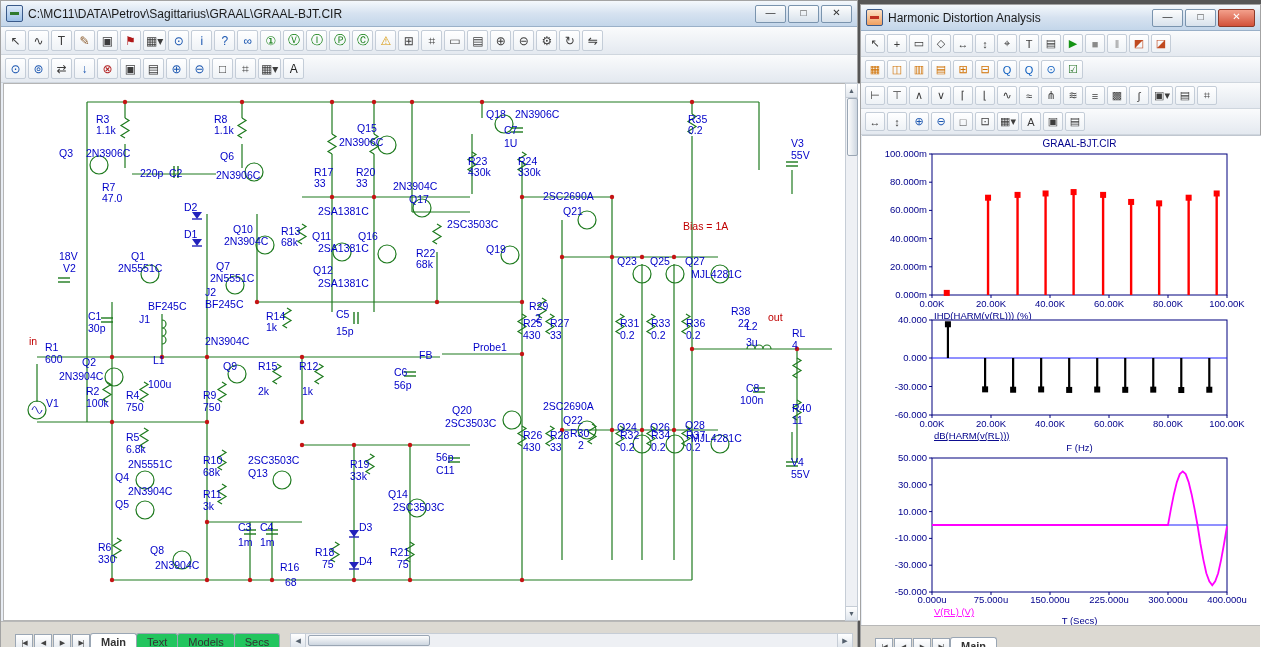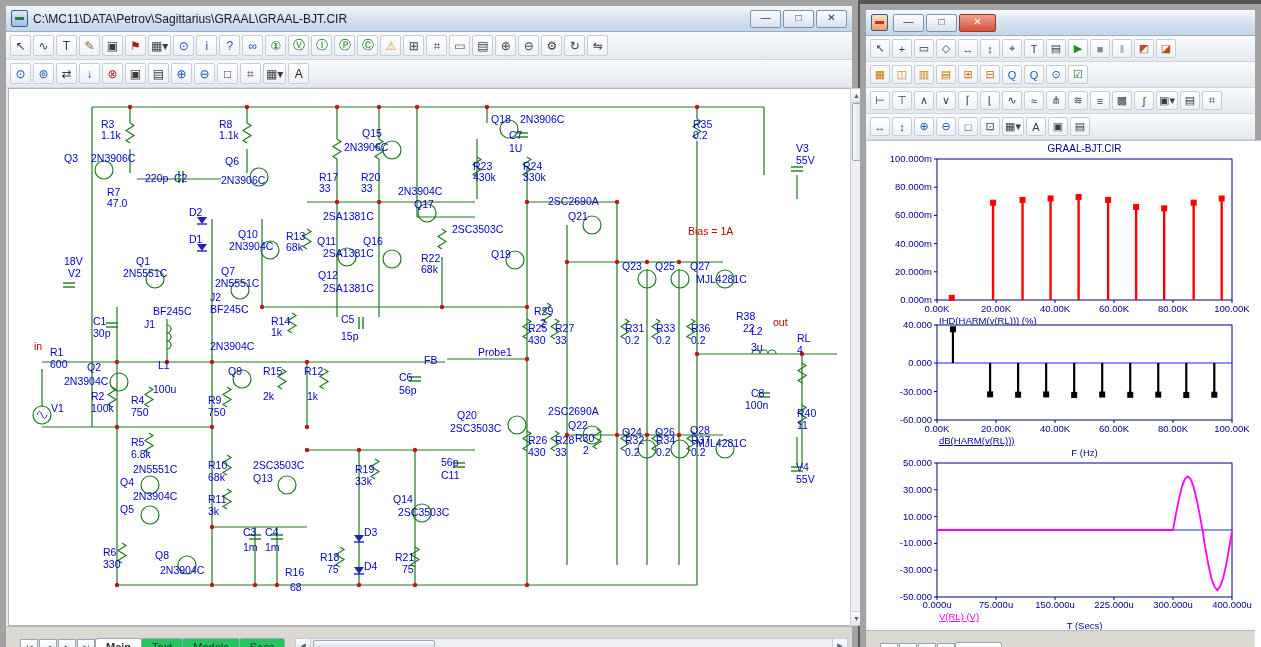--- a/index.html
+++ b/index.html
@@ -1,18 +1,18 @@
 <!DOCTYPE html>
 <html><head>
 <meta charset="utf-8">
 <style>
   html,body{margin:0;padding:0;}
   body{width:1261px;height:647px;position:relative;background:#565656;
        font-family:"Liberation Sans",sans-serif;overflow:hidden;-webkit-font-smoothing:antialiased;}
-  .win{position:absolute;background:#e8edf4;border:6px solid #a3a3a3;box-sizing:border-box;}
+  .win{position:absolute;background:#e8edf4;border:1px solid #a3a3a3;box-sizing:border-box;}
   .win-left{left:0;top:0;width:858px;height:647px;}
   .win-right{left:860px;top:4px;width:401px;height:643px;}
   .titlebar{height:26px;display:flex;align-items:center;gap:5px;padding:0 5px;
             background:linear-gradient(#f4f8fc,#d6e2f0 50%,#c3d6ea);border-bottom:1px solid #9ab0c8;
             font-size:12px;color:#1a1a1a;box-sizing:border-box;}
   .title-text{flex:1;white-space:nowrap;overflow:hidden;}
   .app-ico{width:15px;height:15px;border:1px solid #3a5a8a;border-radius:2px;
            background:linear-gradient(#dce9f8,#9cc0e8);display:inline-block;position:relative;}
   .app-ico.analysis{background:linear-gradient(#fce2c8,#f0a060);}
   .app-ico::after{content:"";position:absolute;left:3px;top:6px;width:9px;height:3px;background:#2f7a2f;}
@@ -504,20 +504,21 @@
       <span class="hthumb"></span>
       <span class="htrack"></span>
       <span class="harr r">▶</span>
     </div>
   </div>
 </div>
 
 <div class="win win-right">
   <div class="titlebar">
     <span class="app-ico analysis"></span>
+    <span class="title-text">Harmonic Distortion Analysis</span>
     <span class="winbtns">
       <span class="tbtn">—</span>
       <span class="tbtn">□</span>
       <span class="tbtn close">✕</span>
     </span>
   </div>
   <div class="tbar">
       <span class="icon">↖</span>
       <span class="icon">+</span>
       <span class="icon">▭</span>

